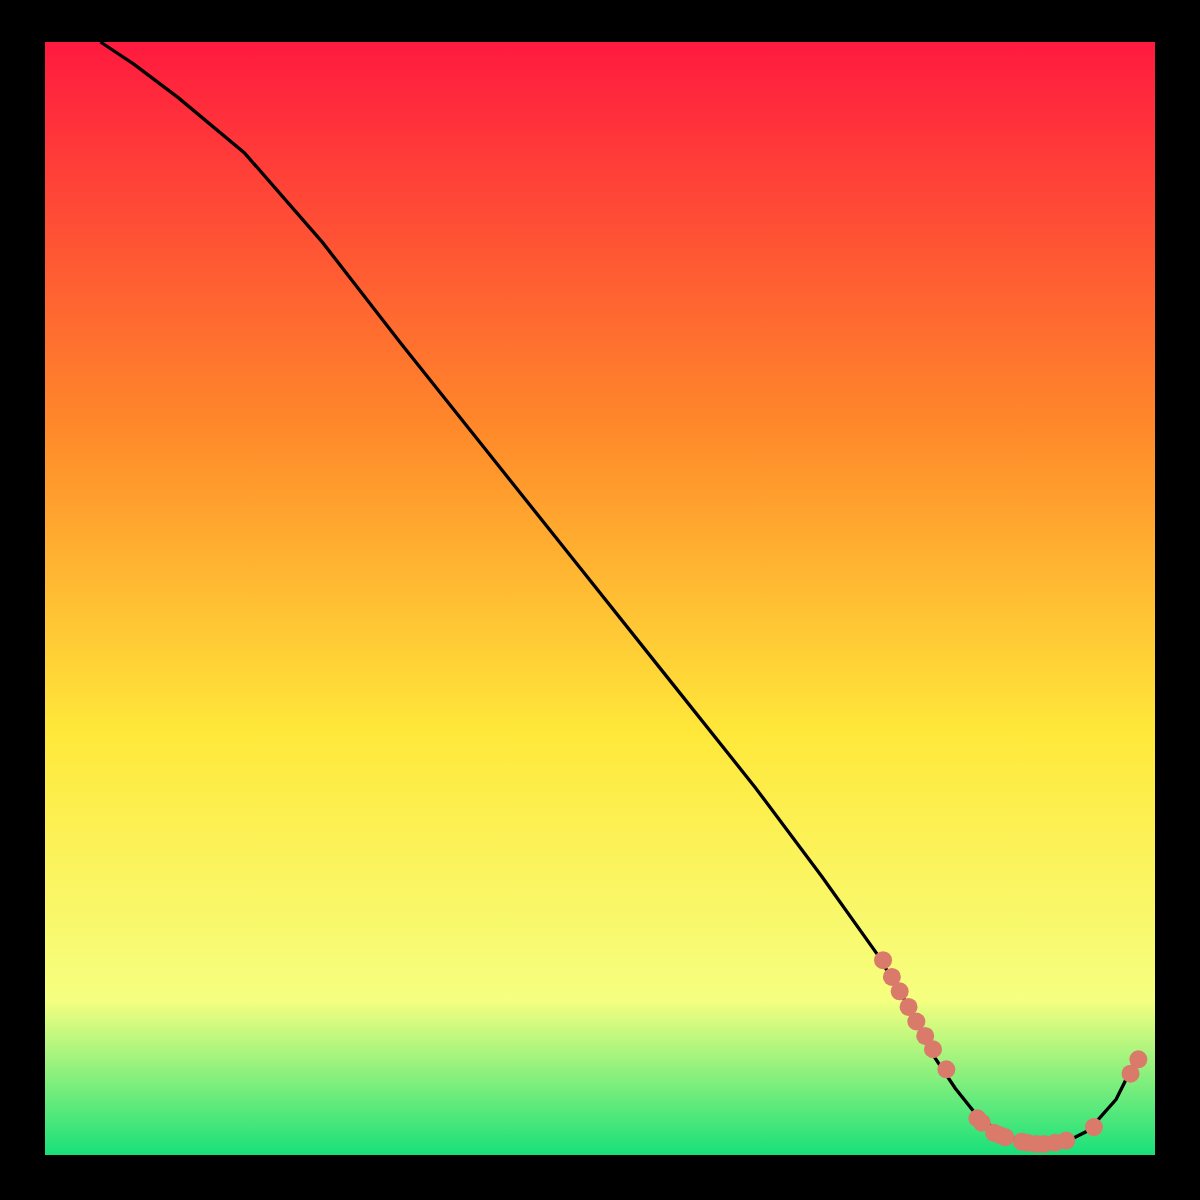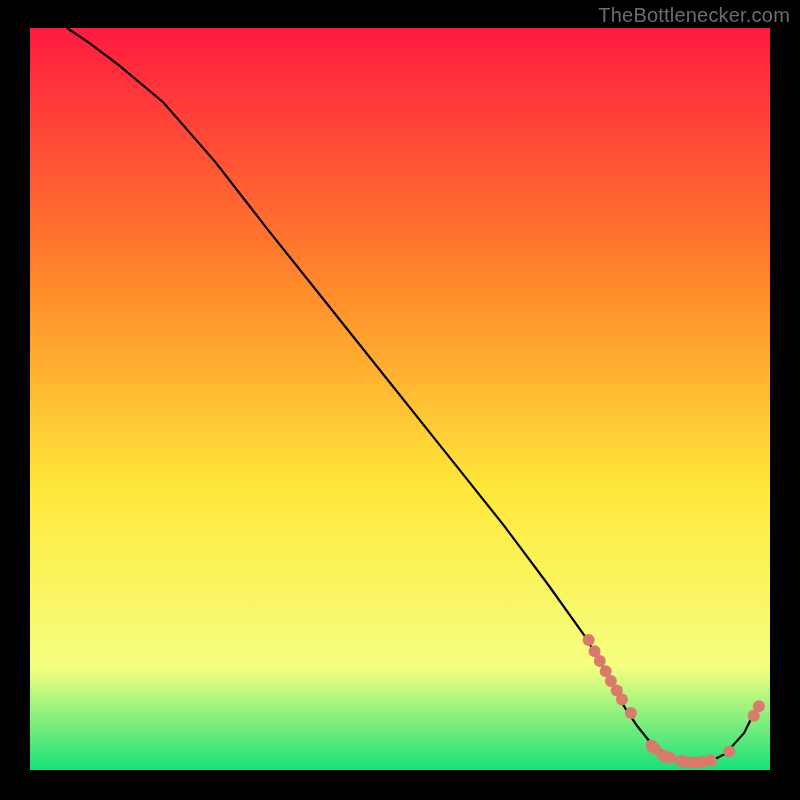--- a/index.html
+++ b/index.html
@@ -28,21 +28,20 @@
   svg {
     position: absolute;
     top: 0;
     left: 0;
   }
 </style>
 </head>
 <body style="background: rgb(0, 0, 0);">
 
 <div class="wrap">
-  <div class="watermark">TheBottlenecker.com</div>
 
   <svg id="chart-svg" width="800" height="800" viewBox="0 0 800 800">
     <defs>
       <linearGradient id="bg-grad" x1="0" y1="0" x2="0" y2="1">
         <stop id="g0" offset="0%" stop-color="#ff1a3f"></stop>
         <stop id="g1" offset="35%" stop-color="#ff8a2a"></stop>
         <stop id="g2" offset="62%" stop-color="#ffe83a"></stop>
         <stop id="g3" offset="86%" stop-color="#f6ff80"></stop>
         <stop id="g4" offset="100%" stop-color="#18e07a"></stop>
       </linearGradient>

